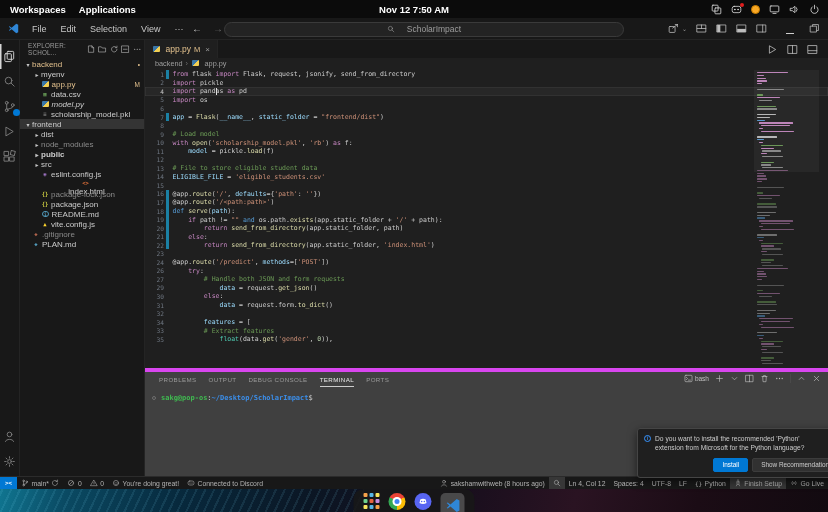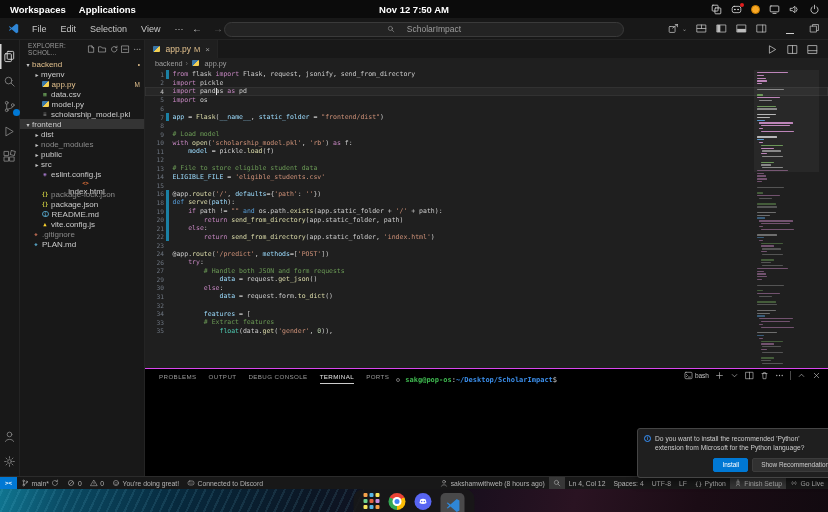--- a/index.html
+++ b/index.html
@@ -90,21 +90,21 @@
   .git{width:2.5px;align-self:stretch;margin-left:2px;flex:none}
   .git.on{background:#1b80a4}
   .ct{white-space:pre;padding-left:4px}
   .cursor{position:absolute;top:.5px;bottom:.5px;width:1px;background:#e0e0e0;left:calc(28px + 11ch)}
   .tk-k{color:#C586C0}.tk-b{color:#569CD6}.tk-w{color:#cccccc}.tk-f{color:#DCDCAA}.tk-s{color:#CE9178}.tk-c{color:#6A9955}.tk-n{color:#B5CEA8}.tk-v{color:#9CDCFE}.tk-t{color:#4EC9B0}
   .minimap{position:absolute;top:4px;right:13px;width:58px;height:296px}
   .mm-row{height:1.3px;margin-bottom:1.5px;border-radius:.5px}
   .mm-dim{opacity:.5}
   .mm-slider{position:absolute;left:-3px;right:-4px;top:-2px;height:102px;background:rgba(130,130,130,.10)}
 
-  .panel{height:108px;border-top:1px solid #d946ef;background:#000000;position:relative;display:flex;flex-direction:row;flex:none}
+  .panel{height:108px;border-top:4px solid #d946ef;background:#404040;position:relative;display:flex;flex-direction:column;flex:none}
   .panel-tabs{height:15px;display:flex;align-items:stretch;gap:12px;padding-left:14px;font-size:6.2px;letter-spacing:.4px;color:#9a9a9a;flex:none}
   .ptab{display:flex;align-items:center}
   .ptab.active{color:#e7e7e7;box-shadow:inset 0 -1px 0 #cccccc}
   .panel-toolbar{position:absolute;top:2px;right:7px;display:flex;align-items:center;gap:6px;color:#c0c0c0;font-size:6.5px}
   .panel-toolbar .ic svg{width:9px;height:9px}
   .psep{width:1px;height:9px;background:#4a4a4a}
   .bash-chip{display:flex;align-items:center;gap:2px}
   .term{flex:1;font-family:"DejaVu Sans Mono",monospace;font-size:7px;padding:7px 0 0 7px}
   .term-line{display:flex;align-items:center;gap:5px}
   .term-dec{width:4px;height:4px;border:1px solid #6f6f6f;border-radius:50%;flex:none}
@@ -397,21 +397,21 @@
               <span class="arrow"></span>
               <span class="fi py"></span>
               <span class="gold">app.py</span>
               <span class="badge gold">M</span>
             </div>
             <div class="trow" style="padding-left: 13px;">
               <span class="arrow"></span>
               <span class="fi" style="color: rgb(111, 168, 92);">▦</span>
               <span>data.csv</span>
             </div>
-            <div class="trow" style="padding-left: 13px;">
+            <div class="trow" style="padding-left: 13px; font-style: italic;">
               <span class="arrow"></span>
               <span class="fi py"></span>
               <span>model.py</span>
             </div>
             <div class="trow" style="padding-left: 13px;">
               <span class="arrow"></span>
               <span class="fi" style="color: rgb(154, 154, 154);">≡</span>
               <span>scholarship_model.pkl</span>
             </div>
             <div class="trow sel" style="padding-left: 4px;">
@@ -419,21 +419,21 @@
               <span>frontend</span>
             </div>
             <div class="trow" style="padding-left: 13px;">
               <span class="arrow">▸</span>
               <span>dist</span>
             </div>
             <div class="trow dimmed" style="padding-left: 13px;">
               <span class="arrow">▸</span>
               <span>node_modules</span>
             </div>
-            <div class="trow" style="padding-left: 13px;">
+            <div class="trow" style="padding-left: 13px; font-weight: bold;">
               <span class="arrow">▸</span>
               <span>public</span>
             </div>
             <div class="trow" style="padding-left: 13px;">
               <span class="arrow">▸</span>
               <span>src</span>
             </div>
             <div class="trow" style="padding-left: 13px; align-items: center;">
               <span class="arrow"></span>
               <span class="fi" style="color: rgb(160, 116, 196);">◉</span>
@@ -580,20 +580,25 @@
             </div>
             <div class="cl">
               <span class="ln">15</span>
               <span class="git"></span>
               <span class="ct"></span>
             </div>
             <div class="cl">
               <span class="ln">16</span>
               <span class="git on"></span>
               <span class="ct"><span class="tk-w">@app.</span><span class="tk-f">route</span><span class="tk-w">(</span><span class="tk-s">'/'</span><span class="tk-w">, </span><span class="tk-v">defaults</span><span class="tk-w">={</span><span class="tk-s">'path'</span><span class="tk-w">: </span><span class="tk-s">''</span><span class="tk-w">})</span></span>
+            </div>
+            <div class="cl">
+              <span class="ln">17</span>
+              <span class="git on"></span>
+              <span class="ct"><span class="tk-w">@app.</span><span class="tk-f">route</span><span class="tk-w">(</span><span class="tk-s">'/&lt;path:path&gt;'</span><span class="tk-w">)</span></span>
             </div>
             <div class="cl">
               <span class="ln">18</span>
               <span class="git on"></span>
               <span class="ct"><span class="tk-b">def</span><span class="tk-w"> </span><span class="tk-f">serve</span><span class="tk-w">(</span><span class="tk-v">path</span><span class="tk-w">):</span></span>
             </div>
             <div class="cl">
               <span class="ln">19</span>
               <span class="git on"></span>
               <span class="ct"><span class="tk-w">    </span><span class="tk-k">if</span><span class="tk-w"> path != </span><span class="tk-s">""</span><span class="tk-w"> </span><span class="tk-b">and</span><span class="tk-w"> os.path.</span><span class="tk-f">exists</span><span class="tk-w">(app.static_folder + </span><span class="tk-s">'/'</span><span class="tk-w"> + path):</span></span>

